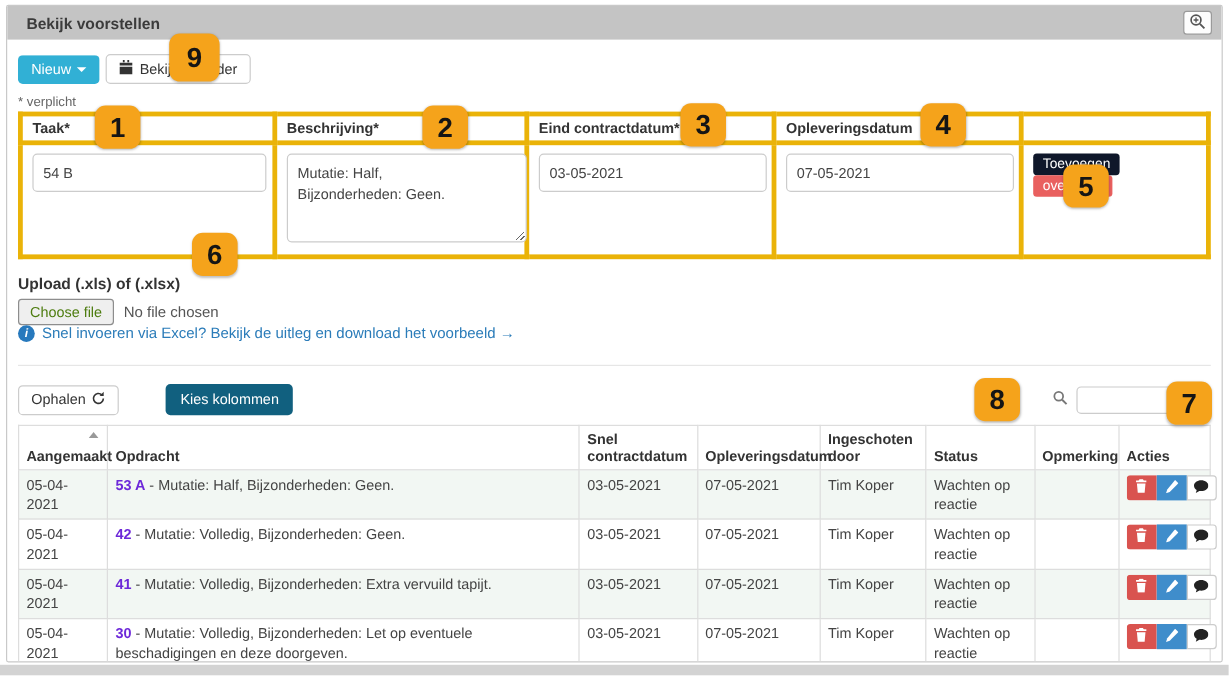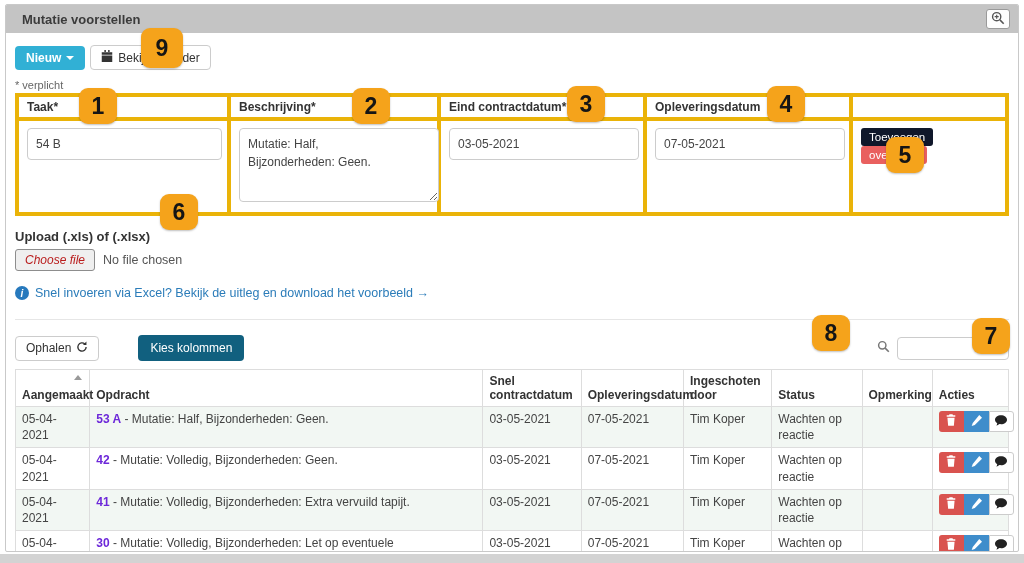--- a/index.html
+++ b/index.html
@@ -16,21 +16,21 @@
   .titlebar h1 { font-size:13px; font-weight:bold; color:#3b3b3b; }
   .zoom-btn { width:24px; height:20px; background:#fdfdfd; border:1px solid #9a9a9a;
     border-radius:3px; display:flex; align-items:center; justify-content:center; cursor:pointer; }
 
   .content { padding:12px 9px 0; }
 
   
   .actions-row { display:flex; gap:5px; align-items:center; }
   .btn { display:inline-flex; align-items:center; gap:5px; border-radius:4px;
     font-size:12px; padding:4px 10px; border:1px solid transparent; cursor:pointer; white-space:nowrap; }
-  .btn-teal { background:#31b0d5; color:#fff;font-weight:bold; }
+  .btn-teal { background:#31b0d5; color:#fff; }
   .btn-white { background:#fff; border-color:#ccc; color:#333; }
   .caret { width:0; height:0; border-left:4px solid transparent; border-right:4px solid transparent;
     border-top:4px solid #fff; display:inline-block; }
 
   .required-note { font-size:11px; color:#666; margin:9px 0 2px; }
 
   
   table.form-table { width:100%; border-collapse:collapse; table-layout:fixed; }
   table.form-table th, table.form-table td { border:4px solid #eab308; text-align:left; vertical-align:top; }
   table.form-table th { font-size:12px; font-weight:bold; color:#333; padding:3px 8px; height:21px; }
@@ -41,24 +41,24 @@
   .in-date { width:190px; height:32px; }
   textarea.txt-input { width:200px; height:74px; resize:both; line-height:1.5; }
   .btn-sm { font-size:11.5px; padding:3px 8px; border-radius:3px; color:#fff; border:none; cursor:pointer; }
   .btn-green { background:#0f172a; margin-right:4px; }
   .btn-red { background:#e9605f; }
 
   
   .upload-heading { font-size:13px; font-weight:bold; color:#333; margin-top:13px; }
   .file-row { margin-top:5px; display:flex; align-items:center; gap:8px; }
   .choose-file { background:#efefef; border:1px solid #8d8d8d; border-radius:3px;
-    padding:3px 9px; font-size:12px; color:#b91c1c; cursor:pointer;font-style:italic; }
+    padding:3px 9px; font-size:12px; color:#4d7c0f; cursor:pointer; }
   .no-file { color:#555; font-size:12.5px; }
 
-  .info-row { margin-top:15px; display:flex; align-items:center; gap:6px; }
+  .info-row { display:flex; align-items:center; gap:6px; }
   .info-icon { width:14px; height:14px; border-radius:50%; background:#2779bd; color:#fff;
     font-size:10px; font-weight:bold; font-style:italic; display:inline-flex;
     align-items:center; justify-content:center; }
   .info-icon::before { content:"i"; }
   .excel-link { color:#2b7cb9; font-size:12.5px; text-decoration:none; cursor:pointer; }
 
   .divider { border:none; border-top:1px solid #e6e6e6; margin:19px 0 0; }
 
   
   .list-toolbar { margin-top:15px; display:flex; align-items:center;gap:33px; }
@@ -89,21 +89,21 @@
   .badge { position:absolute; width:38px; height:36px; background:#f5a31b; border-radius:9px;
     display:flex; align-items:center; justify-content:center; font-size:23px; font-weight:bold;
     color:#151515; z-index:20; box-shadow:0 1px 2px rgba(0,0,0,.25); }
 </style>
 </head>
 <body>
 
 <div class="card">
 
   <div class="titlebar">
-    <h1>Mutatie voorstellen</h1>
+    <h1>Bekijk voorstellen</h1>
     <div class="zoom-btn">
       <span>
         <svg width="14" height="14" viewBox="0 0 16 16">
             <circle cx="6.5" cy="6.5" r="4.7" fill="none" stroke="#555" stroke-width="1.6"></circle>
             <line x1="10.2" y1="10.2" x2="14.5" y2="14.5" stroke="#555" stroke-width="1.8"></line>
             <line x1="4.2" y1="6.5" x2="8.8" y2="6.5" stroke="#555" stroke-width="1.3"></line>
             <line x1="6.5" y1="4.2" x2="6.5" y2="8.8" stroke="#555" stroke-width="1.3"></line>
           </svg>
       </span>
     </div>

